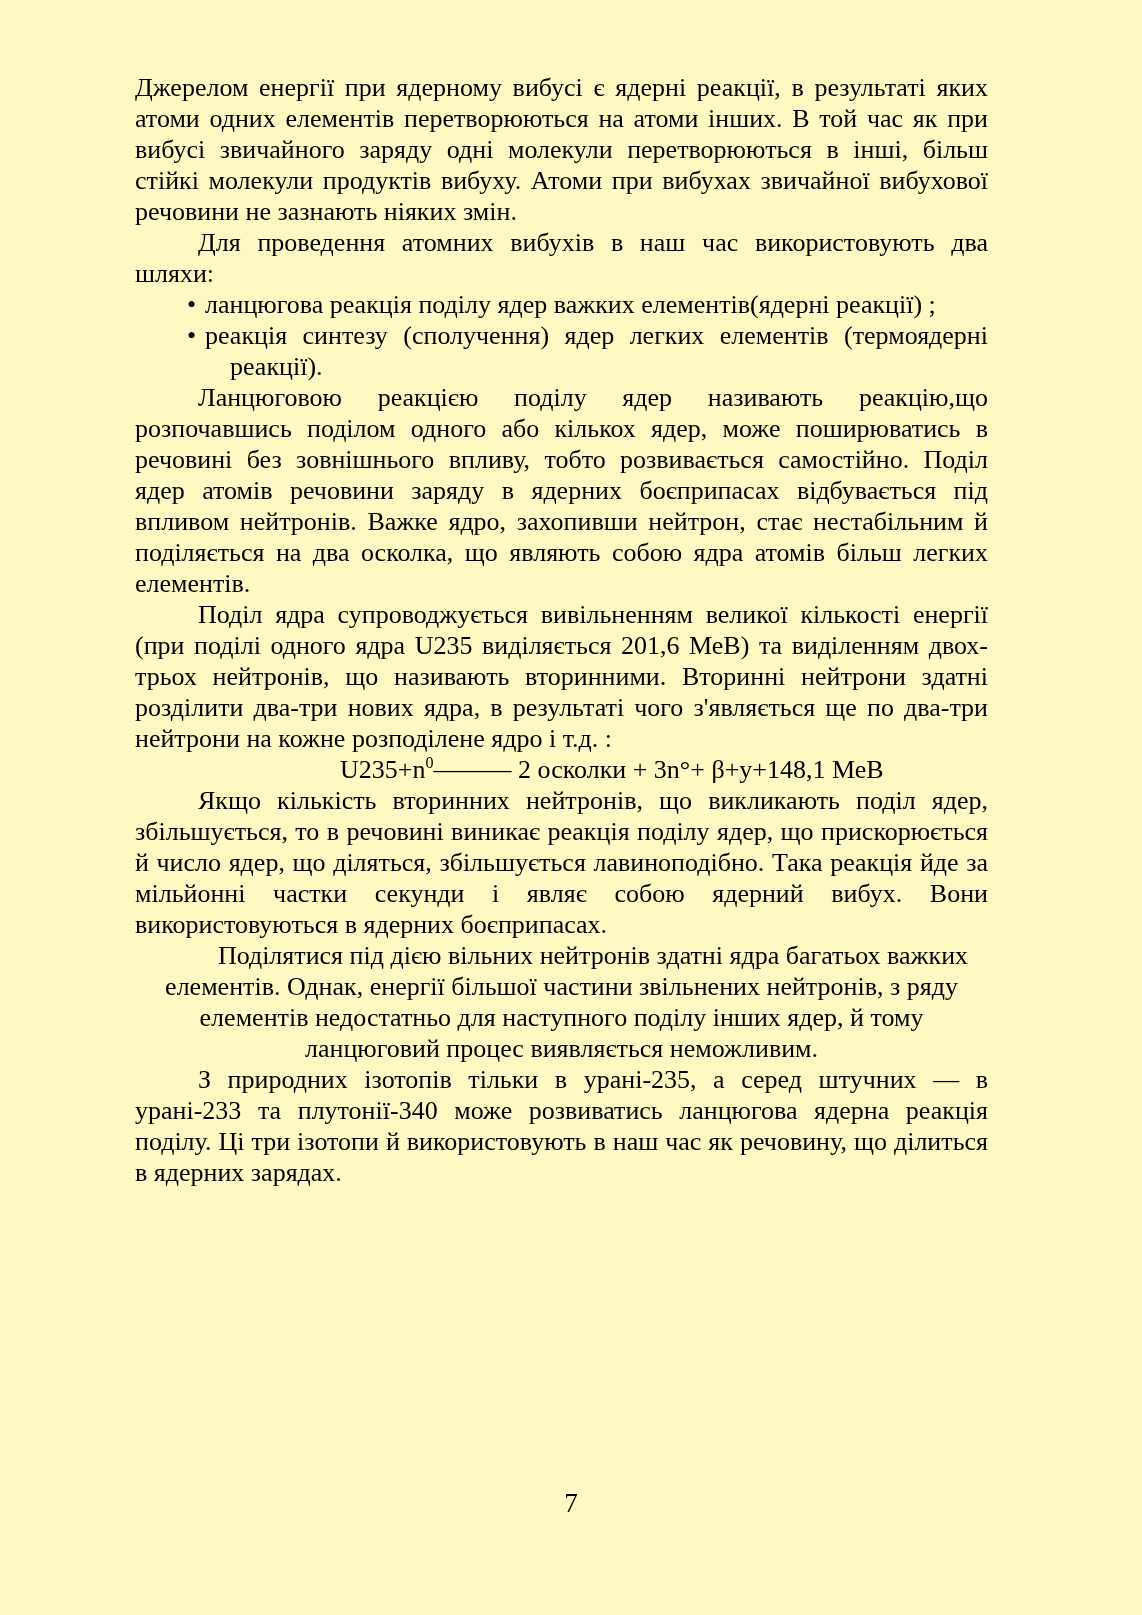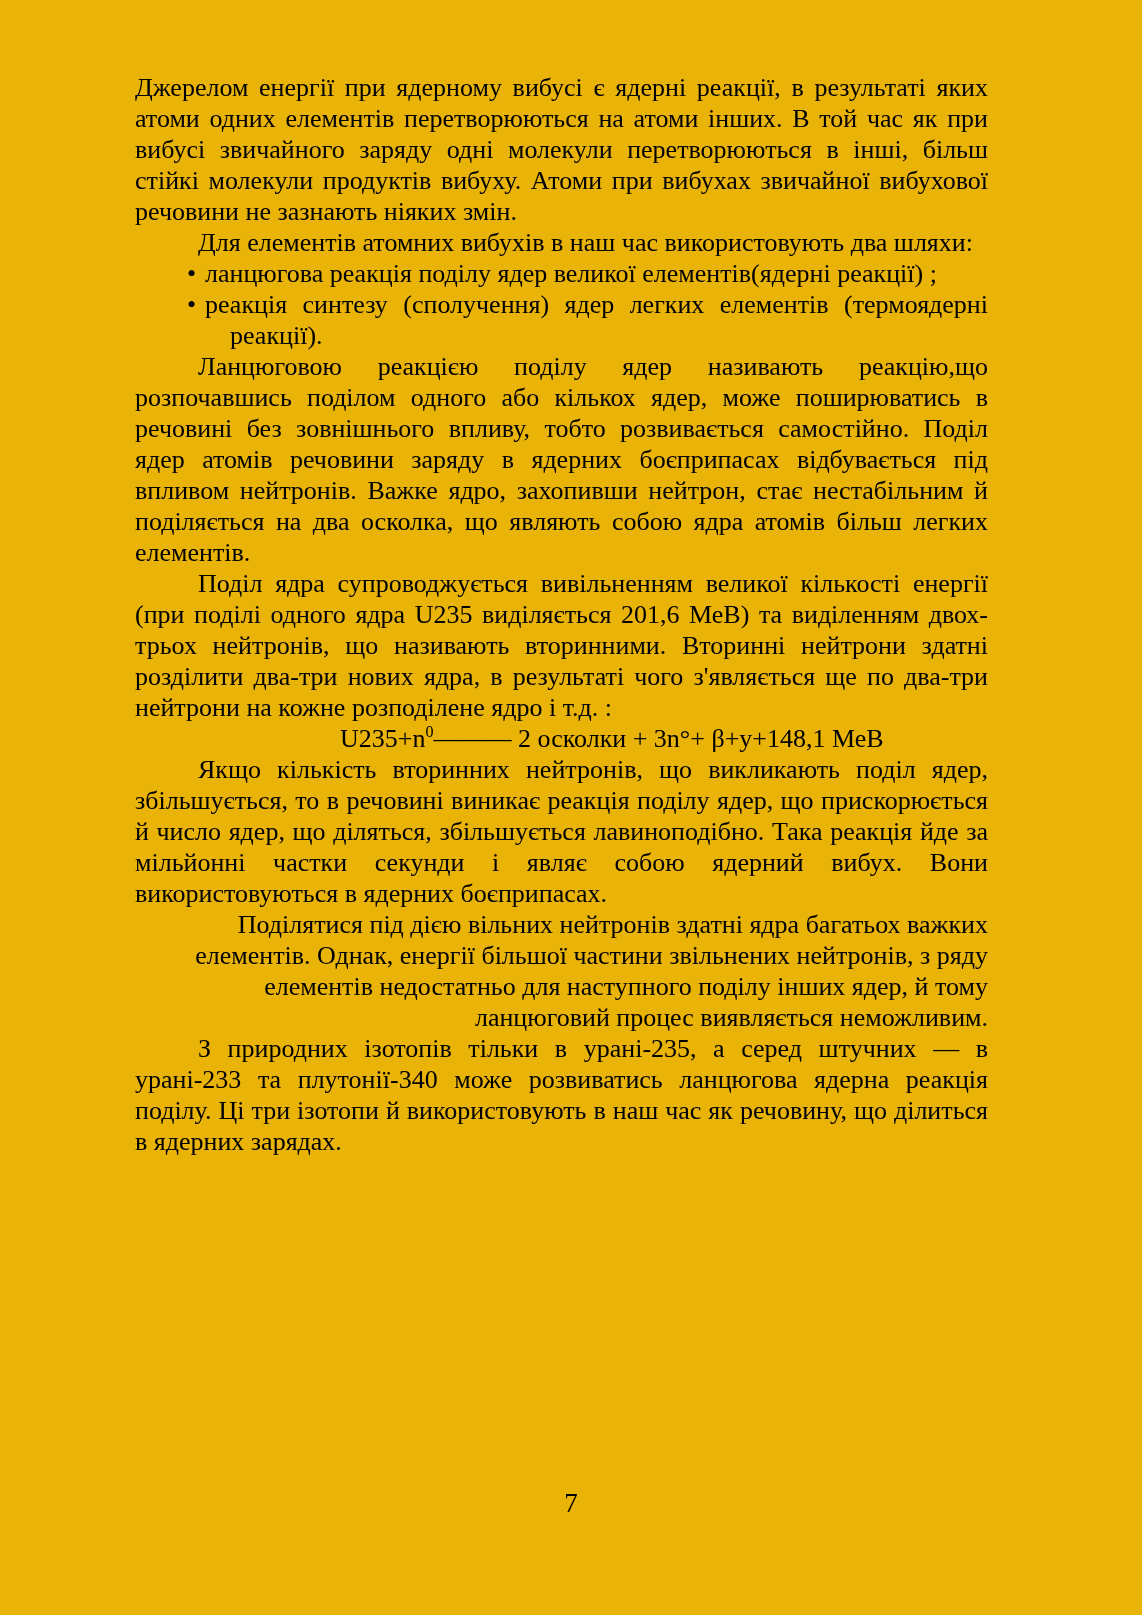--- a/index.html
+++ b/index.html
@@ -1,36 +1,36 @@
 <!DOCTYPE html>
 <html lang="uk"><head>
 <meta charset="utf-8">
 <style>
   html, body { margin: 0; padding: 0; background: #ffffff; }
   .page {
     position: relative;
     width: 1142px;
     height: 1615px;
-    background: #eab308;
+    background: #fef9c3;
     font-family: "Liberation Serif", serif;
     color: #000000;
     overflow: hidden;
   }
   .content {
     position: absolute;
     left: 135px;
     top: 72px;
     width: 853px;
     font-size: 26px;
     line-height: 31px;
     text-align: justify;
   }
   .content p { margin: 0; }
   p.indent { text-indent: 63px; }
-  p.ragged { text-align: right; }
+  p.ragged { text-align: center; }
   ul.bullets {
     margin: 0;
     padding: 0;
     list-style: none;
     text-align: justify;
   }
   ul.bullets li {
     position: relative;
     padding-left: 95px;
     text-indent: -25px;
@@ -61,26 +61,26 @@
   }
 </style>
 </head>
 <body>
 
 <div class="page">
   <div class="content">
 
     <p>Джерелом енергії при ядерному вибусі є ядерні реакції, в результаті яких атоми одних елементів перетворюються на атоми інших. В той час як при вибусі звичайного заряду одні молекули перетворюються в інші, більш стійкі молекули продуктів вибуху. Атоми при вибухах звичайної вибухової речовини не зазнають ніяких змін.</p>
 
-    <p class="indent">Для елементів атомних вибухів в наш час використовують два шляхи:</p>
+    <p class="indent">Для проведення атомних вибухів в наш час використовують два шляхи:</p>
 
     <ul class="bullets">
       <li>
         <span class="bullet">•</span>
-        <span>ланцюгова реакція поділу ядер великої елементів(ядерні реакції) ;</span>
+        <span>ланцюгова реакція поділу ядер важких елементів(ядерні реакції) ;</span>
       </li>
       <li>
         <span class="bullet">•</span>
         <span>реакція синтезу (сполучення) ядер легких елементів (термоядерні реакції).</span>
       </li>
     </ul>
 
     <p class="indent">Ланцюговою реакцією поділу ядер називають реакцію,що розпочавшись поділом одного або кількох ядер, може поширюватись в речовині без зовнішнього впливу, тобто розвивається самостійно. Поділ ядер атомів речовини заряду в ядерних боєприпасах відбувається під впливом нейтронів. Важке ядро, захопивши нейтрон, стає нестабільним й поділяється на два осколка, що являють собою ядра атомів більш легких елементів.</p>
 
     <p class="indent">Поділ ядра супроводжується вивільненням великої кількості енергії (при поділі одного ядра U235 виділяється 201,6 МеВ) та виділенням двох-трьох нейтронів, що називають вторинними. Вторинні нейтрони здатні розділити два-три нових ядра, в результаті чого з'являється ще по два-три нейтрони на кожне розподілене ядро і т.д. :</p>

